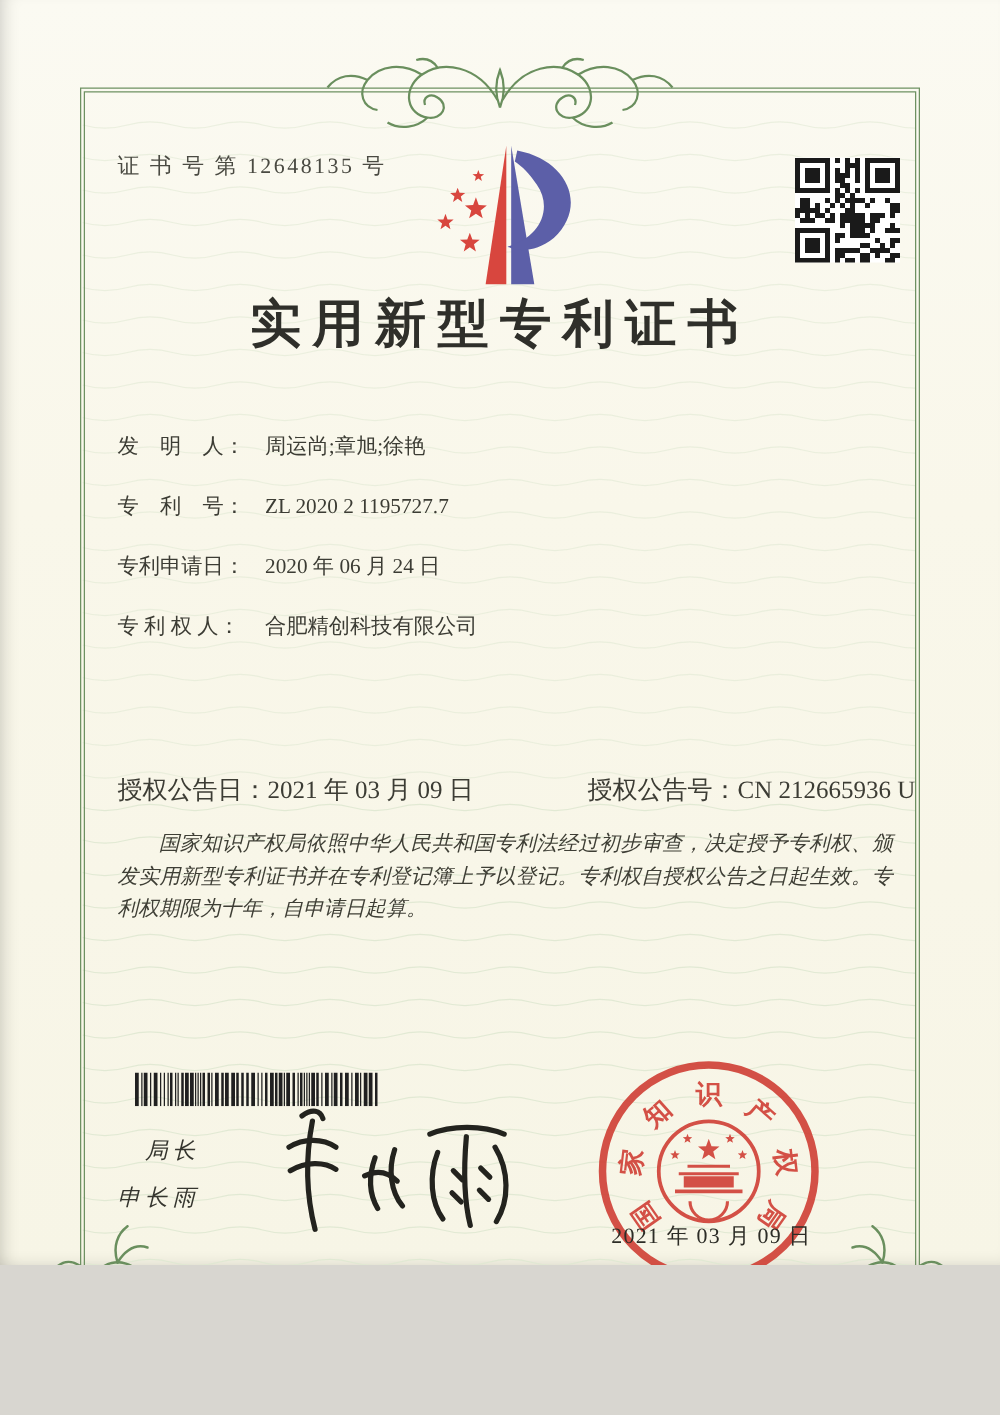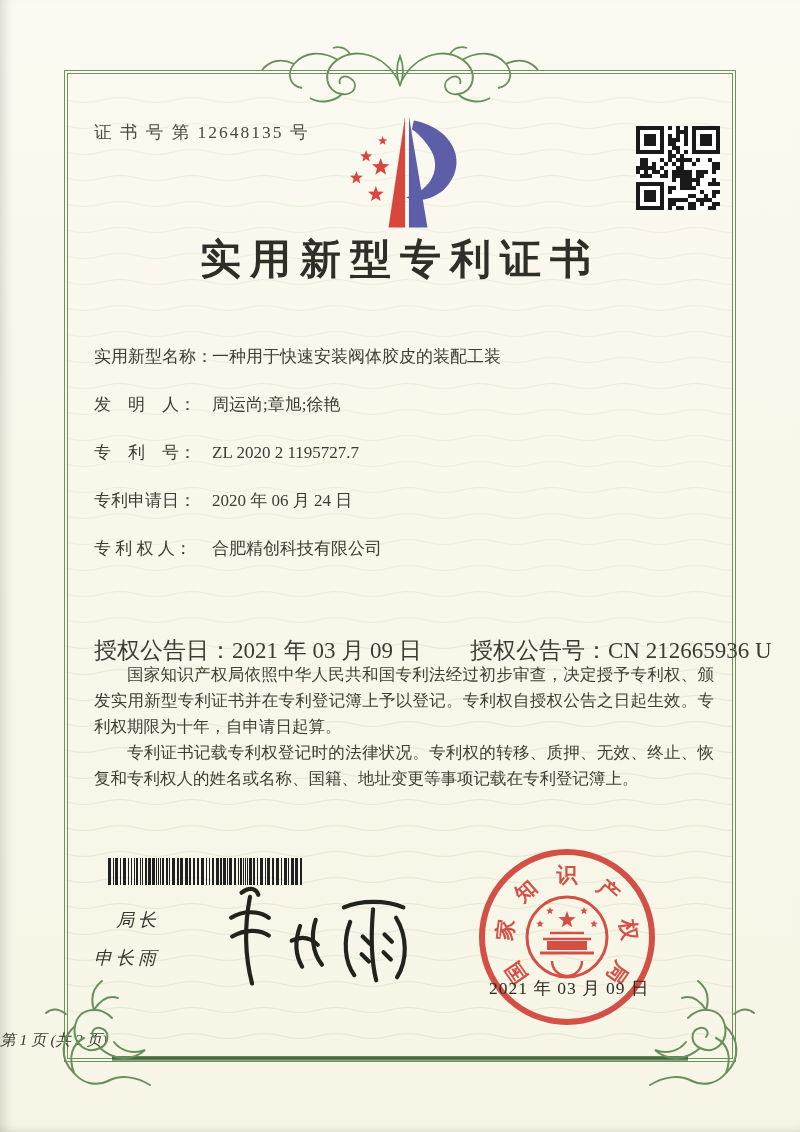--- a/index.html
+++ b/index.html
@@ -1,42 +1,42 @@
 <!DOCTYPE html>
 <html style="--green: #6e9162; --red: #cf3a30;"><head>
 <meta charset="utf-8">
 <style>
   html,body{margin:0;padding:0;background:#d8d6d0;}
   .sheet{
-    position:relative;width:800px;height:1132px;margin:0 auto;
+    position:relative;width:800px;height:1012px;margin:0 auto;
     background:linear-gradient(180deg,#fbfaf2 0%,#f9f7ea 40%,#f7f5e6 100%);
     overflow:hidden;
     font-family:"Liberation Serif","DejaVu Serif",serif;
     color:#3c3c34;
     box-shadow:inset 12px 0 14px -10px rgba(0,0,0,.18), inset 0 -10px 12px -9px rgba(0,0,0,.10);
   }
   .frame{position:absolute;left:64px;top:70px;width:670px;height:990px;border:1px solid var(--green);}
   .frame::before{content:"";position:absolute;inset:2px;border:1px solid var(--green);}
   .waves{position:absolute;left:66px;top:72px;z-index:0;pointer-events:none;}
   .abs{position:absolute;z-index:2;}
 
   .cert-no{left:94px;top:120px;font-size:17.5px;letter-spacing:2px;color:#4a4a42;}
   .logo{left:334px;top:108px;width:146px;height:128px;}
   .qr{left:636px;top:126px;width:84px;height:84px;background:#fff;}
   .title{left:0;right:0;top:232px;text-align:center;font-size:41px;font-weight:600;
          letter-spacing:9px;color:#2f2f2a;}
 
   .fields{left:94px;top:344px;width:618px;font-size:17px;line-height:26px;}
   .field-row{position:relative;padding-left:118px;margin-bottom:22px;}
   .field-row .lbl{position:absolute;left:0;top:0;white-space:nowrap;}
-  .grant-row{left:94px;top:638px;width:618px;font-size:23px;line-height:26px;}
+  .grant-row{left:94px;top:619px;width:618px;font-size:20px;line-height:26px;}
   .grant-pair2{position:absolute;left:376px;top:0;white-space:nowrap;}
 
   .paras{left:94px;top:662px;width:620px;font-size:16.5px;line-height:26px;
-         text-align:justify;color:#3e3e35;}
+         text-align:justify;color:#3e3e35;font-style:italic;}
   .paras p{margin:0;text-indent:2em;}
 
   .barcode{left:108px;top:858px;width:200px;height:27px;}
   .signer{left:94px;top:908px;font-size:18px;letter-spacing:4px;font-style:italic;color:#35352e;text-align:right;}
   .signer div{margin-bottom:14px;}
   .signature{left:218px;top:876px;width:210px;height:120px;}
 
   .seal{left:479px;top:849px;width:164px;height:164px;border:6px solid var(--red);
         border-radius:50%;opacity:.88;z-index:3;}
   .seal-text{position:absolute;inset:-6px;}
@@ -361,35 +361,33 @@
       <rect x="11" y="20" width="1" height="1" fill="#1a1a1a"></rect>
       <rect x="13" y="20" width="1" height="1" fill="#1a1a1a"></rect>
       <rect x="14" y="20" width="1" height="1" fill="#1a1a1a"></rect>
       <rect x="18" y="20" width="1" height="1" fill="#1a1a1a"></rect>
       <rect x="19" y="20" width="1" height="1" fill="#1a1a1a"></rect>
     </svg>
 
   <div class="abs title">实用新型专利证书</div>
 
   <div class="abs fields" id="fields">
-      <div class="field-row"><span class="lbl">实用新型名称：</span><span>一种用于快速安装阀体胶皮的装配工装</span></div>
       <div class="field-row"><span class="lbl">发　明　人：</span><span>周运尚;章旭;徐艳</span></div>
       <div class="field-row"><span class="lbl">专　利　号：</span><span>ZL 2020 2 1195727.7</span></div>
       <div class="field-row"><span class="lbl">专利申请日：</span><span>2020 年 06 月 24 日</span></div>
       <div class="field-row"><span class="lbl">专 利 权 人：</span><span>合肥精创科技有限公司</span></div>
     </div>
 
   <div class="abs grant-row">
     <span class="lbl">授权公告日：</span><span>2021 年 03 月 09 日</span>
     <span class="grant-pair2"><span>授权公告号：</span><span>CN 212665936 U</span></span>
   </div>
 
   <div class="abs paras" id="paras">
       <p>国家知识产权局依照中华人民共和国专利法经过初步审查，决定授予专利权、颁发实用新型专利证书并在专利登记簿上予以登记。专利权自授权公告之日起生效。专利权期限为十年，自申请日起算。</p>
-      <p>专利证书记载专利权登记时的法律状况。专利权的转移、质押、无效、终止、恢复和专利权人的姓名或名称、国籍、地址变更等事项记载在专利登记簿上。</p>
     </div>
 
   <svg class="abs barcode" viewBox="0 0 200 27" preserveAspectRatio="none" id="barcode">
       <rect x="0" y="0" width="3" height="27" fill="#202020"></rect>
       <rect x="5" y="0" width="1" height="27" fill="#202020"></rect>
       <rect x="7" y="0" width="3" height="27" fill="#202020"></rect>
       <rect x="12" y="0" width="1" height="27" fill="#202020"></rect>
       <rect x="15" y="0" width="3" height="27" fill="#202020"></rect>
       <rect x="20" y="0" width="1" height="27" fill="#202020"></rect>
       <rect x="23" y="0" width="1" height="27" fill="#202020"></rect>

